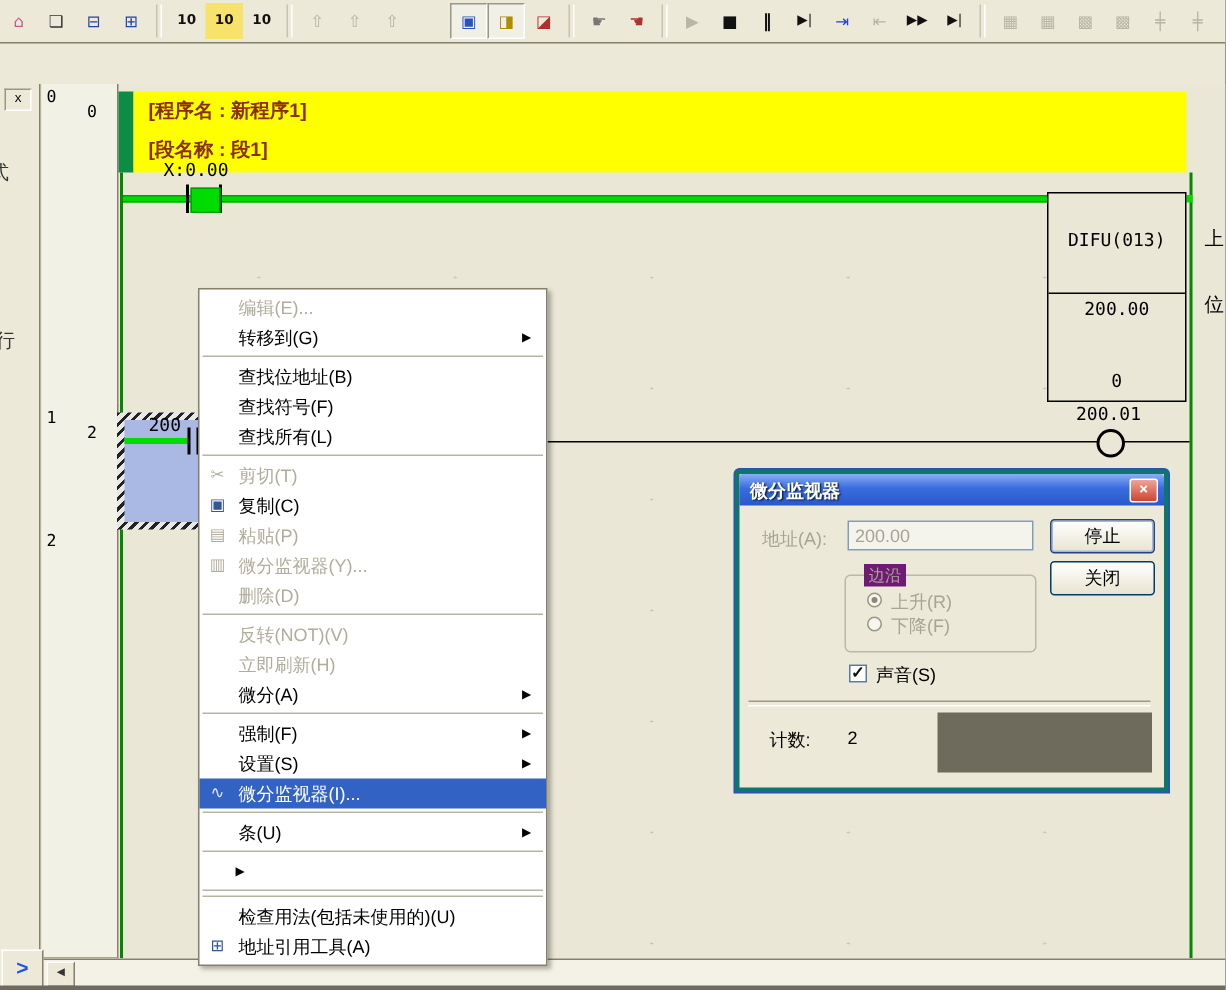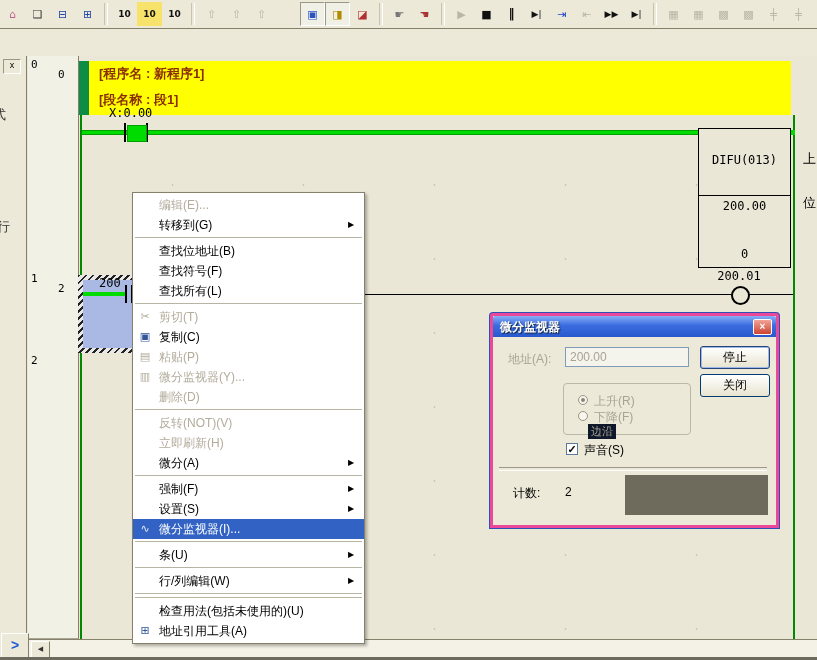--- a/index.html
+++ b/index.html
@@ -94,21 +94,21 @@
   .micon{width:24px;text-align:center;font-size:11px;color:#556;flex:0 0 auto;
          font-family:"DejaVu Sans",sans-serif;}
   .mlabel{flex:1;padding-left:2px;white-space:nowrap;}
   .marrow{width:16px;font-size:8px;color:#000;flex:0 0 auto;font-family:"DejaVu Sans",sans-serif;}
   .mdis .mlabel,.mdis .marrow,.mdis .micon{color:#b1ac9b;}
   .mhl{background:#3162c4;color:#fff;}
   .mhl .mlabel,.mhl .marrow{color:#fff;} .mhl .micon{color:#dde4f5;}
   .msep{height:1px;background:#b8b4a4;margin:2px 2px 3px 2px;}
   
   #dlg{position:absolute;left:490px;top:313px;width:289px;height:215px;z-index:90;
-       border:3px solid #ec4899;box-shadow:0 0 0 1px #2c50b8;background:#ece9d8;
+       border:3px solid #0f766e;box-shadow:0 0 0 1px #2c50b8;background:#ece9d8;
        border-radius:3px 3px 0 0;box-sizing:border-box;}
   .dlg-title{position:absolute;left:0;top:0;right:0;height:21px;
        background:linear-gradient(180deg,#88aef5,#3a6ce0 45%,#2858cc);
        border-radius:2px 2px 0 0;}
   .dlg-title-text{position:absolute;left:7px;top:3px;color:#fff;font-weight:bold;font-size:12px;
        text-shadow:1px 1px 1px #123;}
   .dlg-close{position:absolute;right:4px;top:3px;width:17px;height:14px;
        background:linear-gradient(#f2a396,#cc4533);border:1px solid #fff;border-radius:2px;
        color:#fff;font-size:10px;font-weight:bold;text-align:center;line-height:13px;}
   .dlg-body{position:absolute;left:0;top:21px;right:0;bottom:0;}
@@ -117,22 +117,22 @@
   .addr-input{position:absolute;left:72px;top:10px;width:124px;height:20px;background:#f4f3ec;
        border:1px solid #7f9db9;box-sizing:border-box;font-size:12px;line-height:18px;
        padding-left:4px;color:#a8a494;}
   .btn{position:absolute;left:207px;width:70px;height:23px;font-size:12px;
        font-family:"Liberation Sans",sans-serif;background:linear-gradient(#ffffff,#e8e4d0);
        border:1px solid #003c74;border-radius:3px;color:#000;}
   .btn-stop{top:9px;border:1px solid #26437c;box-shadow:inset 0 0 0 1px #9db7e8;}
   .btn-close{top:37px;}
   .edge-group{position:absolute;left:70px;top:46px;width:126px;height:50px;
        border:1px solid #bcb8a6;border-radius:4px;}
-  .edge-legend{position:absolute;left:24px;top:-8px;background:#0f172a;padding:0 3px;
-       font-size:11px;color:#a8a494;margin-top:48px;}
+  .edge-legend{position:absolute;left:12px;top:-8px;background:#701a75;padding:0 3px;
+       font-size:11px;color:#a8a494;}
   .radio-row{position:absolute;left:14px;height:12px;}
   .rr1{top:10px;} .rr2{top:26px;}
   .radio{position:absolute;left:0;top:1px;width:10px;height:10px;border:1px solid #9a9684;
        border-radius:50%;background:#f6f5ee;box-sizing:border-box;}
   .radio.checked::after{content:"";position:absolute;left:2px;top:2px;width:4px;height:4px;
        border-radius:50%;background:#8c8878;}
   .rlabel{position:absolute;left:16px;top:-1px;font-size:12px;white-space:nowrap;}
   .chk-row{position:absolute;left:73px;top:106px;height:14px;}
   .checkbox{position:absolute;left:0;top:0;width:12px;height:12px;background:#fff;
        border:1px solid #5a7a9c;font-size:11px;font-weight:bold;line-height:11px;
@@ -496,21 +496,20 @@
       </div>
       <div class="msep"></div>
       <div class="mitem">
         <span class="micon"></span>
         <span class="mlabel">条(U)</span>
         <span class="marrow">▶</span>
       </div>
       <div class="msep"></div>
       <div class="mitem">
         <span class="micon"></span>
-        <span class="mlabel">行/列编辑(W)</span>
         <span class="marrow">▶</span>
       </div>
       <div class="msep"></div>
       <div class="msep"></div>
       <div class="mitem">
         <span class="micon"></span>
         <span class="mlabel">检查用法(包括未使用的)(U)</span>
         <span class="marrow"></span>
       </div>
       <div class="mitem">

